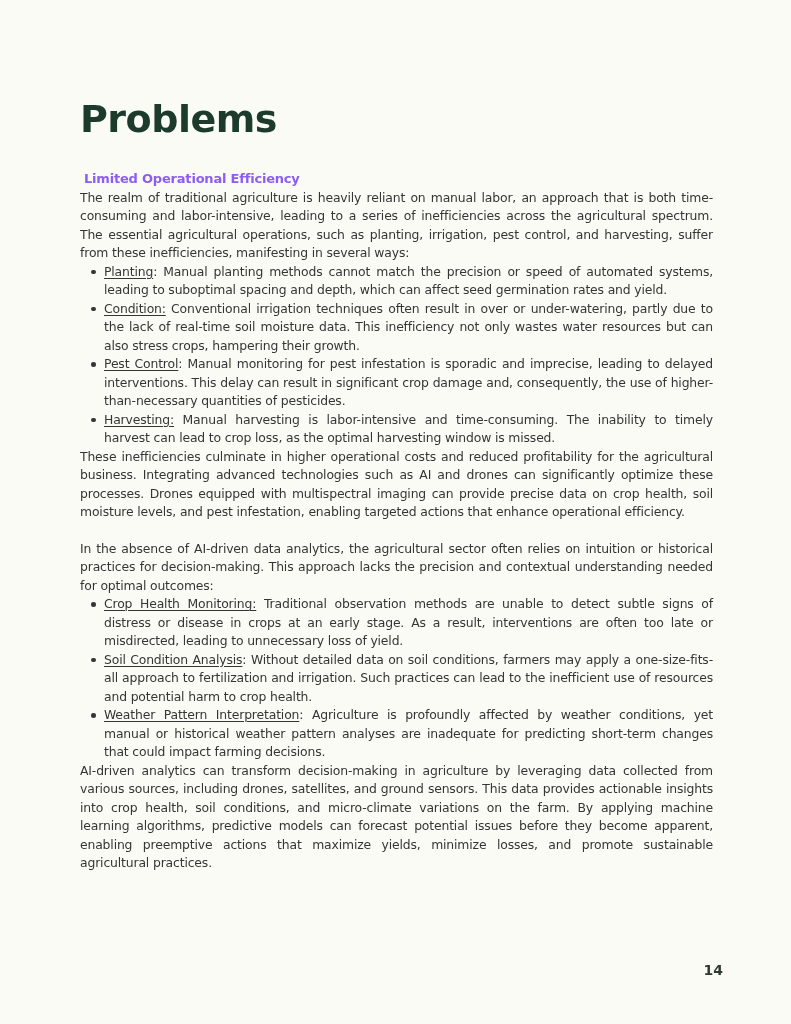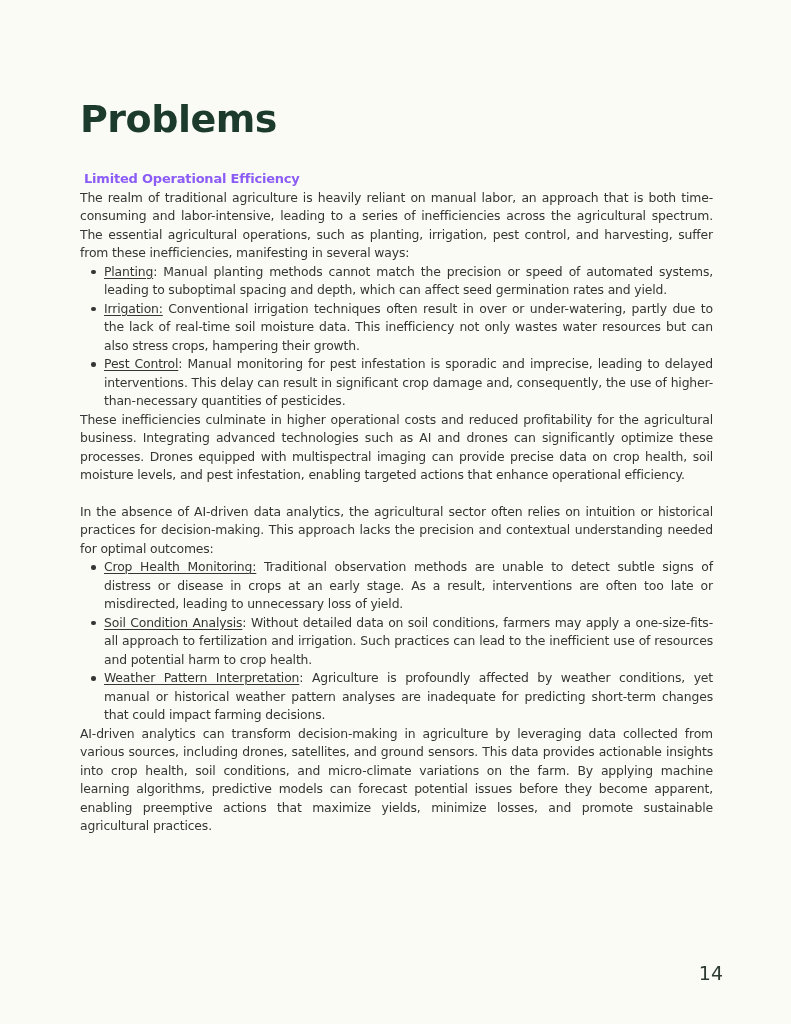--- a/index.html
+++ b/index.html
@@ -75,39 +75,40 @@
     }
     .term {
       text-decoration: underline;
       text-underline-offset: 2px;
       text-decoration-thickness: 1px;
     }
     .page-number {
       position: absolute;
       right: 68px;
       top: 962px;
-      font-weight: normal;
-      font-size: 19px;
+      font-weight: bold;
+      font-size: 14px;
       color: #2e3b33;
     }
   </style>
 </head>
 <body>
 
 <h1 class="page-title">Problems</h1>
 
 <div class="content">
 
   <section>
     <h2 class="section-heading first">Limited Operational Efficiency</h2>
     <p>The realm of traditional agriculture is heavily reliant on manual labor, an approach that is both time-consuming and labor-intensive, leading to a series of inefficiencies across the agricultural spectrum. The essential agricultural operations, such as planting, irrigation, pest control, and harvesting, suffer from these inefficiencies, manifesting in several ways:</p>
     <ul class="bullets">
       <li><span class="term">Planting</span><span>:</span><span> Manual planting methods cannot match the precision or speed of automated systems, leading to suboptimal spacing and depth, which can affect seed germination rates and yield.</span></li>
-      <li><span class="term">Irrigation:</span><span></span><span> Conventional irrigation techniques often result in over or under-watering, partly due to the lack of real-time soil moisture data. This inefficiency not only wastes water resources but can also stress crops, hampering their growth.</span></li>
+      <li><span class="term">Condition:</span><span></span><span> Conventional irrigation techniques often result in over or under-watering, partly due to the lack of real-time soil moisture data. This inefficiency not only wastes water resources but can also stress crops, hampering their growth.</span></li>
       <li><span class="term">Pest Control</span><span>:</span><span> Manual monitoring for pest infestation is sporadic and imprecise, leading to delayed interventions. This delay can result in significant crop damage and, consequently, the use of higher-than-necessary quantities of pesticides.</span></li>
+      <li><span class="term">Harvesting:</span><span></span><span> Manual harvesting is labor-intensive and time-consuming. The inability to timely harvest can lead to crop loss, as the optimal harvesting window is missed.</span></li>
     </ul>
     <p>These inefficiencies culminate in higher operational costs and reduced profitability for the agricultural business. Integrating advanced technologies such as AI and drones can significantly optimize these processes. Drones equipped with multispectral imaging can provide precise data on crop health, soil moisture levels, and pest infestation, enabling targeted actions that enhance operational efficiency.</p>
   </section>
 
   <div class="section-gap"></div>
 
   <section>
     <p>In the absence of AI-driven data analytics, the agricultural sector often relies on intuition or historical practices for decision-making. This approach lacks the precision and contextual understanding needed for optimal outcomes:</p>
     <ul class="bullets">
       <li><span class="term">Crop Health Monitoring:</span><span></span><span> Traditional observation methods are unable to detect subtle signs of distress or disease in crops at an early stage. As a result, interventions are often too late or misdirected, leading to unnecessary loss of yield.</span></li>

